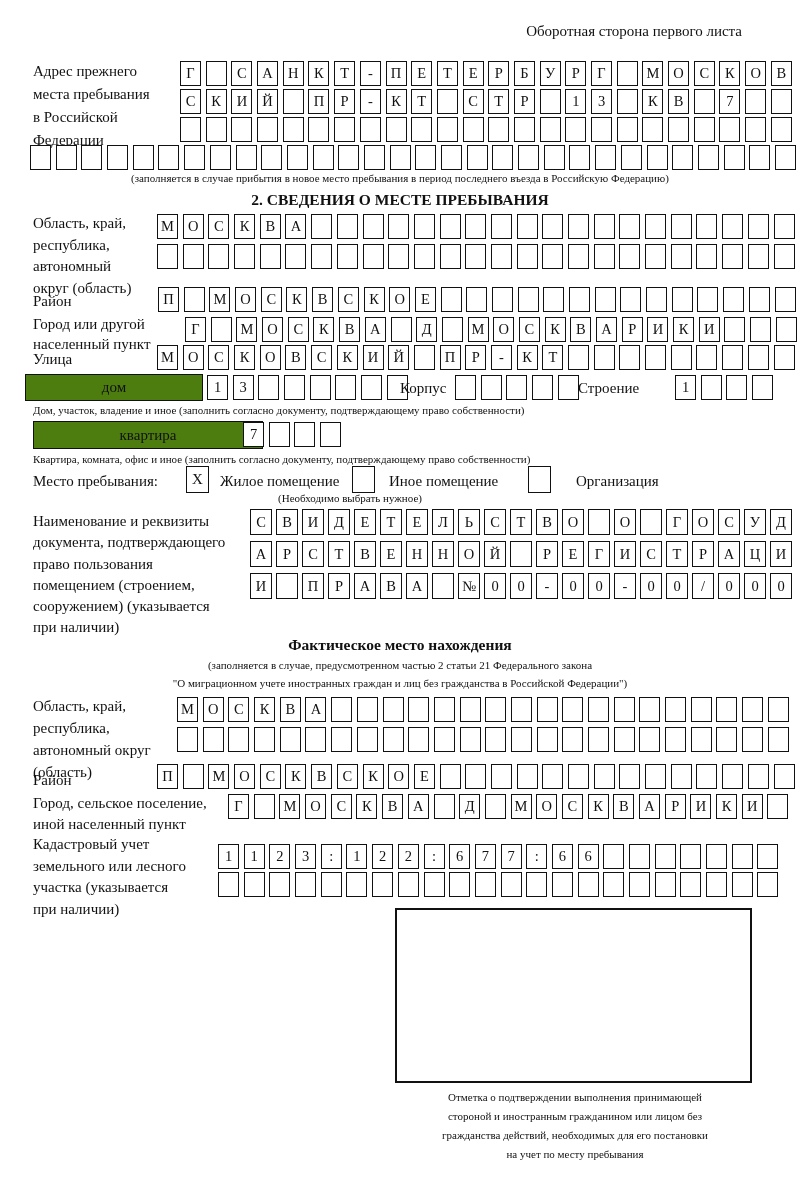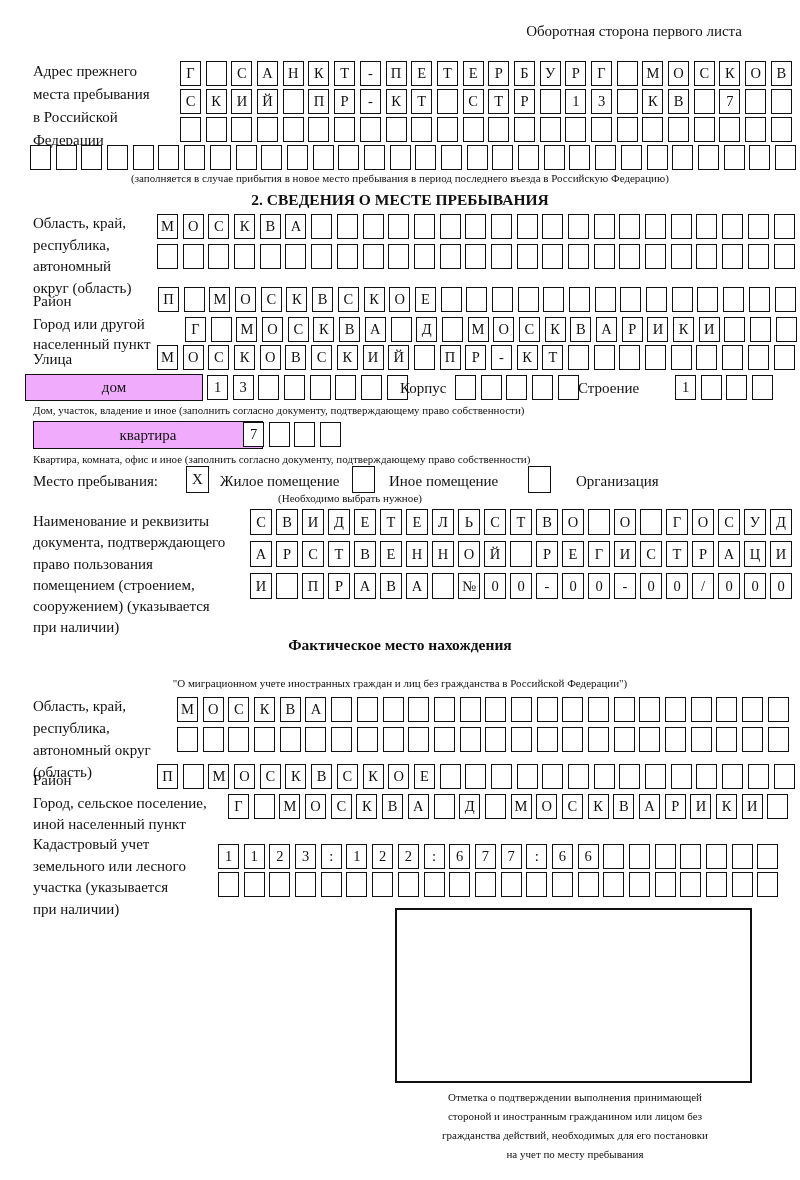--- a/index.html
+++ b/index.html
@@ -15,21 +15,21 @@
   .boxrow { position:absolute; display:flex; gap:4.7px; }
   .cb {
     flex:none; width:21px; height:25px; border:1.5px solid #111;
     box-sizing:border-box; display:flex; align-items:center; justify-content:center;
     font-size:14.5px; background:#fff;
   }
   .wide { gap:4px; }
   .wide .cb { width:22px; height:26px; }
   .rect {
     position:absolute; border:1.5px solid #111; box-sizing:border-box;
-    display:flex; align-items:center; justify-content:center; font-size:15px; background:#f0abfc;
+    display:flex; align-items:center; justify-content:center; font-size:15px; background:#4d7c0f;
   }
   .ckb {
     position:absolute; width:23px; height:27px; border:1.5px solid #111; box-sizing:border-box;
     display:flex; align-items:center; justify-content:center; font-size:15px; background:#fff;
   }
   .stamp-box { position:absolute; border:2px solid #111; box-sizing:border-box; background:#fff; }
   .lines div { white-space:nowrap; }
 </style>
 </head>
 <body>
@@ -430,20 +430,21 @@
       <div class="cb">-</div>
       <div class="cb">0</div>
       <div class="cb">0</div>
       <div class="cb">/</div>
       <div class="cb">0</div>
       <div class="cb">0</div>
       <div class="cb">0</div>
     </div>
 
   <div class="abs title center" style="top:636px;">Фактическое место нахождения</div>
+  <div class="abs cap center" style="top:659px;">(заполняется в случае, предусмотренном частью 2 статьи 21 Федерального закона</div>
   <div class="abs cap center" style="top:677px;">"О миграционном учете иностранных граждан и лиц без гражданства в Российской Федерации")</div>
 
   <div class="abs lbl lines" style="left:33px; top:695px; line-height:22px;">
       <div>Область, край,</div>
       <div>республика,</div>
       <div>автономный округ</div>
       <div>(область)</div>
     </div>
   <div class="boxrow" style="left:177px; top:697px;">
       <div class="cb">М</div>

